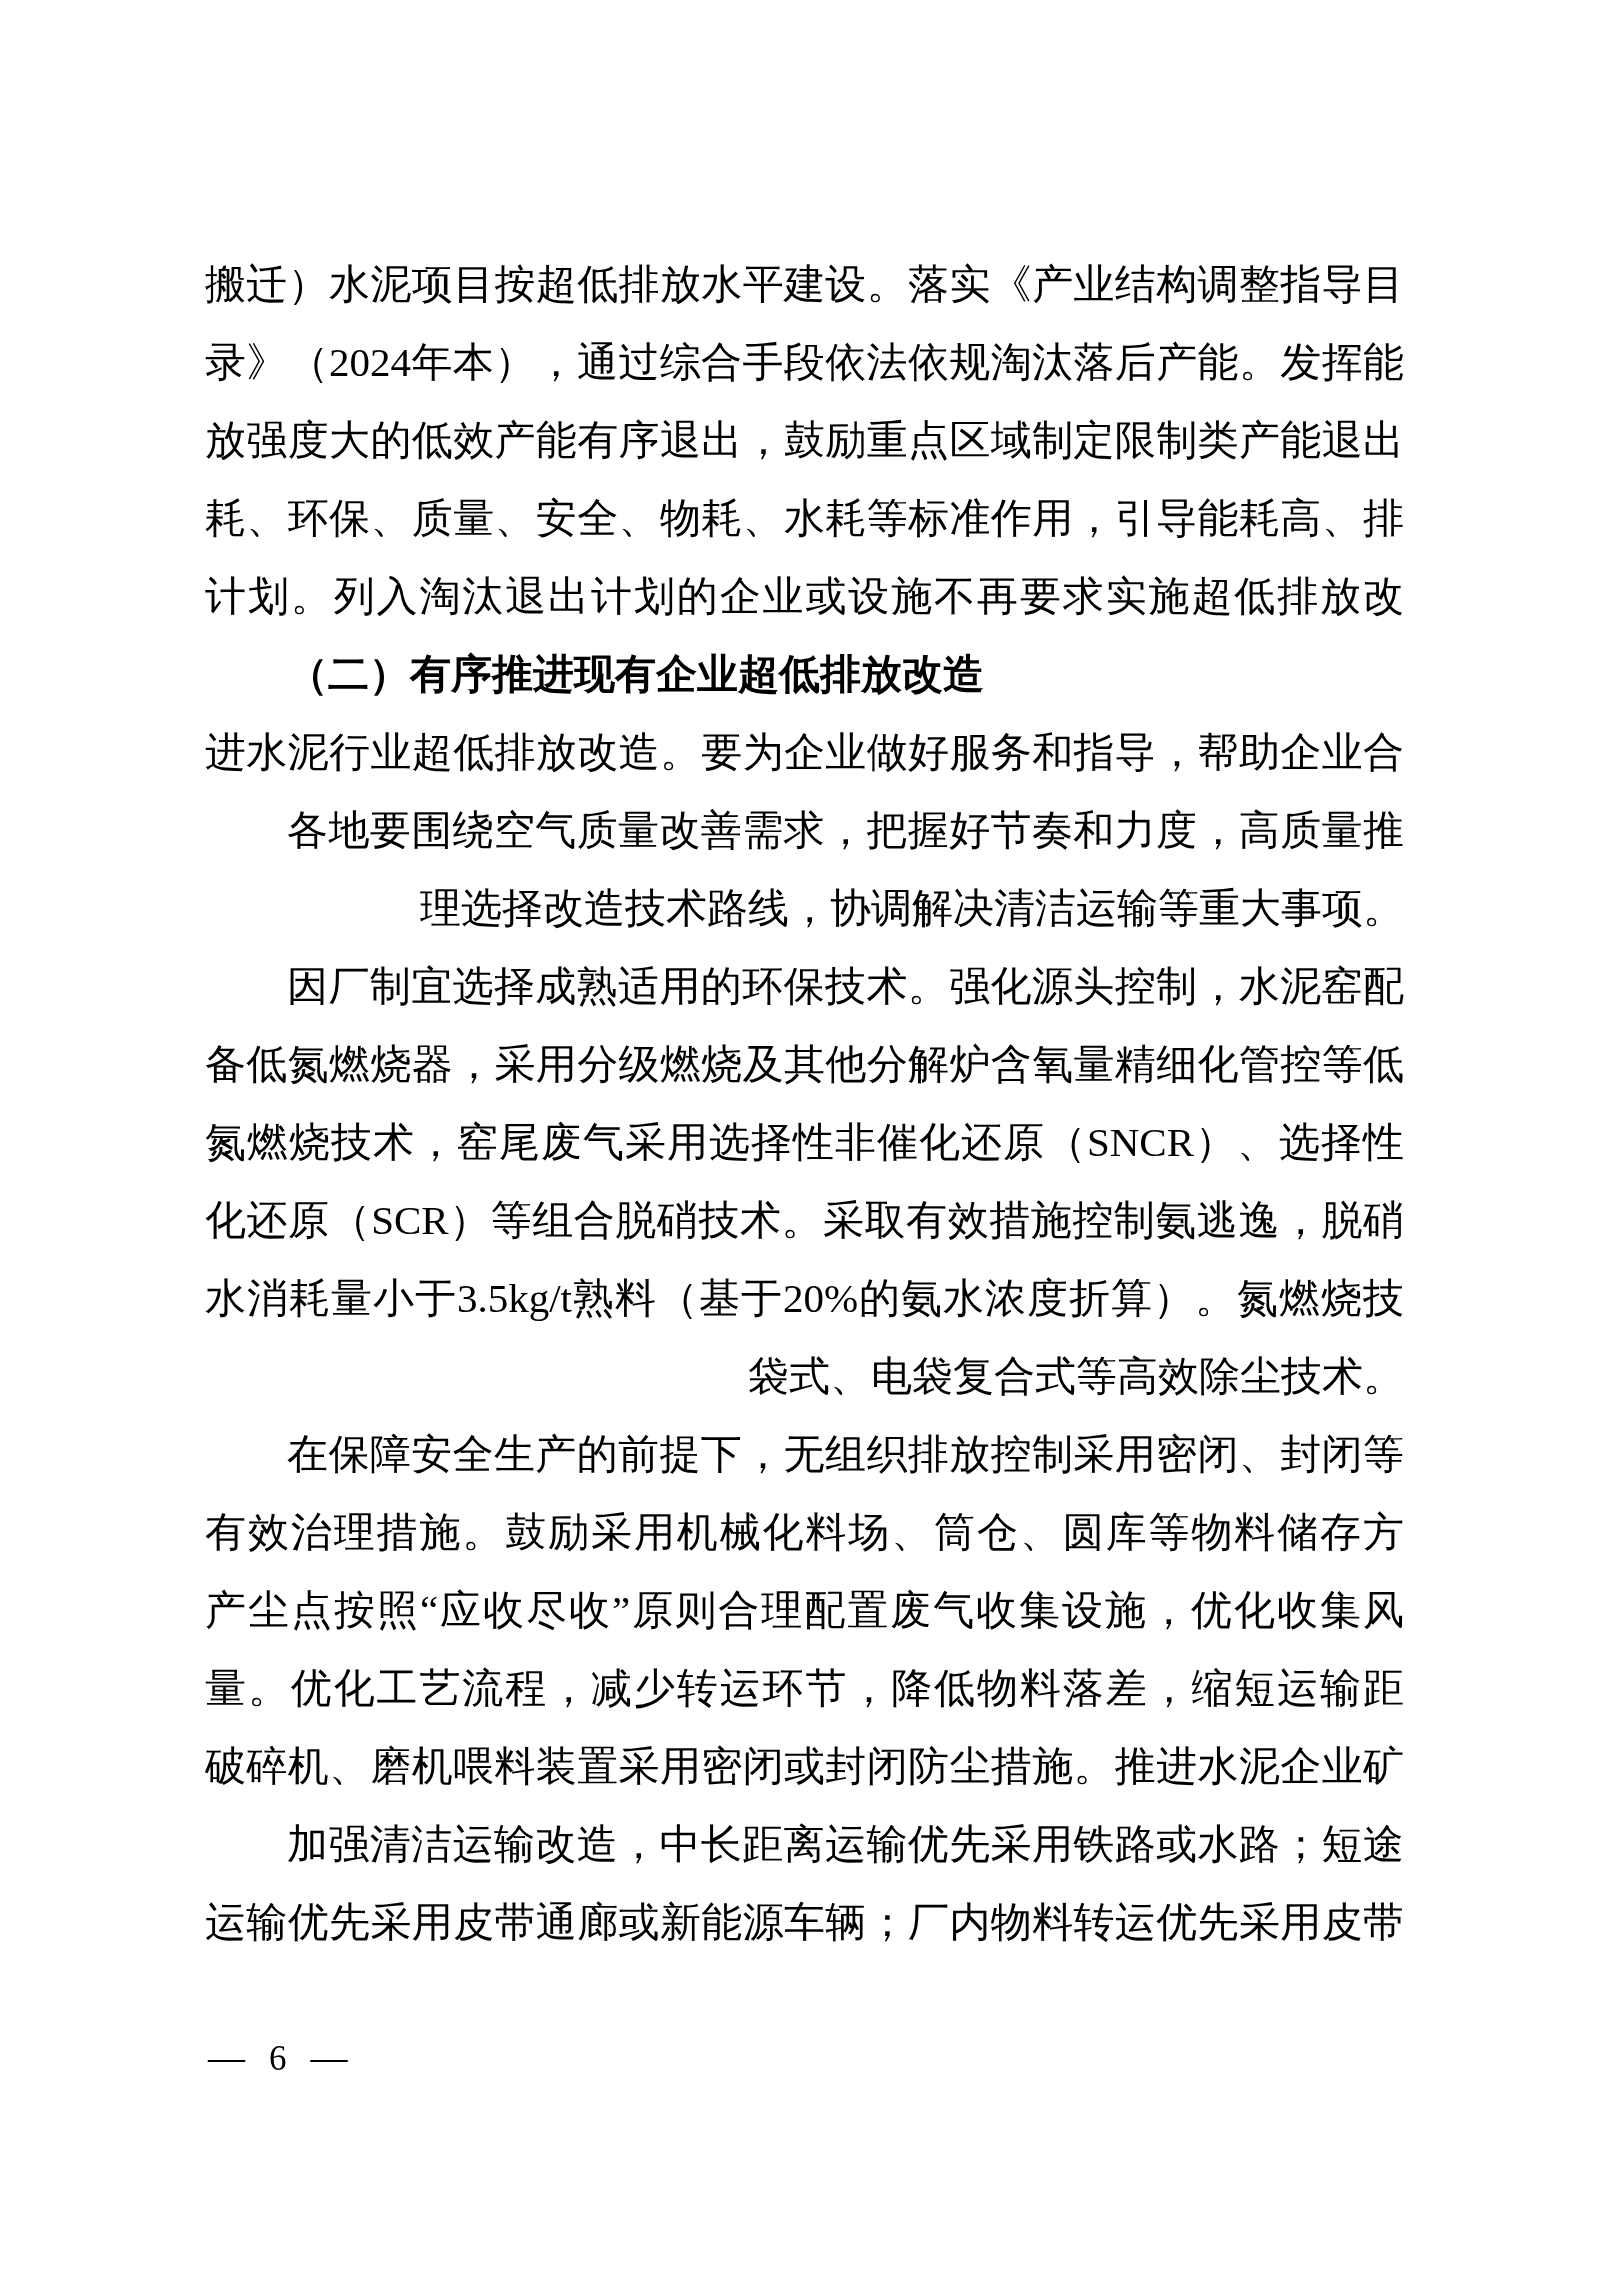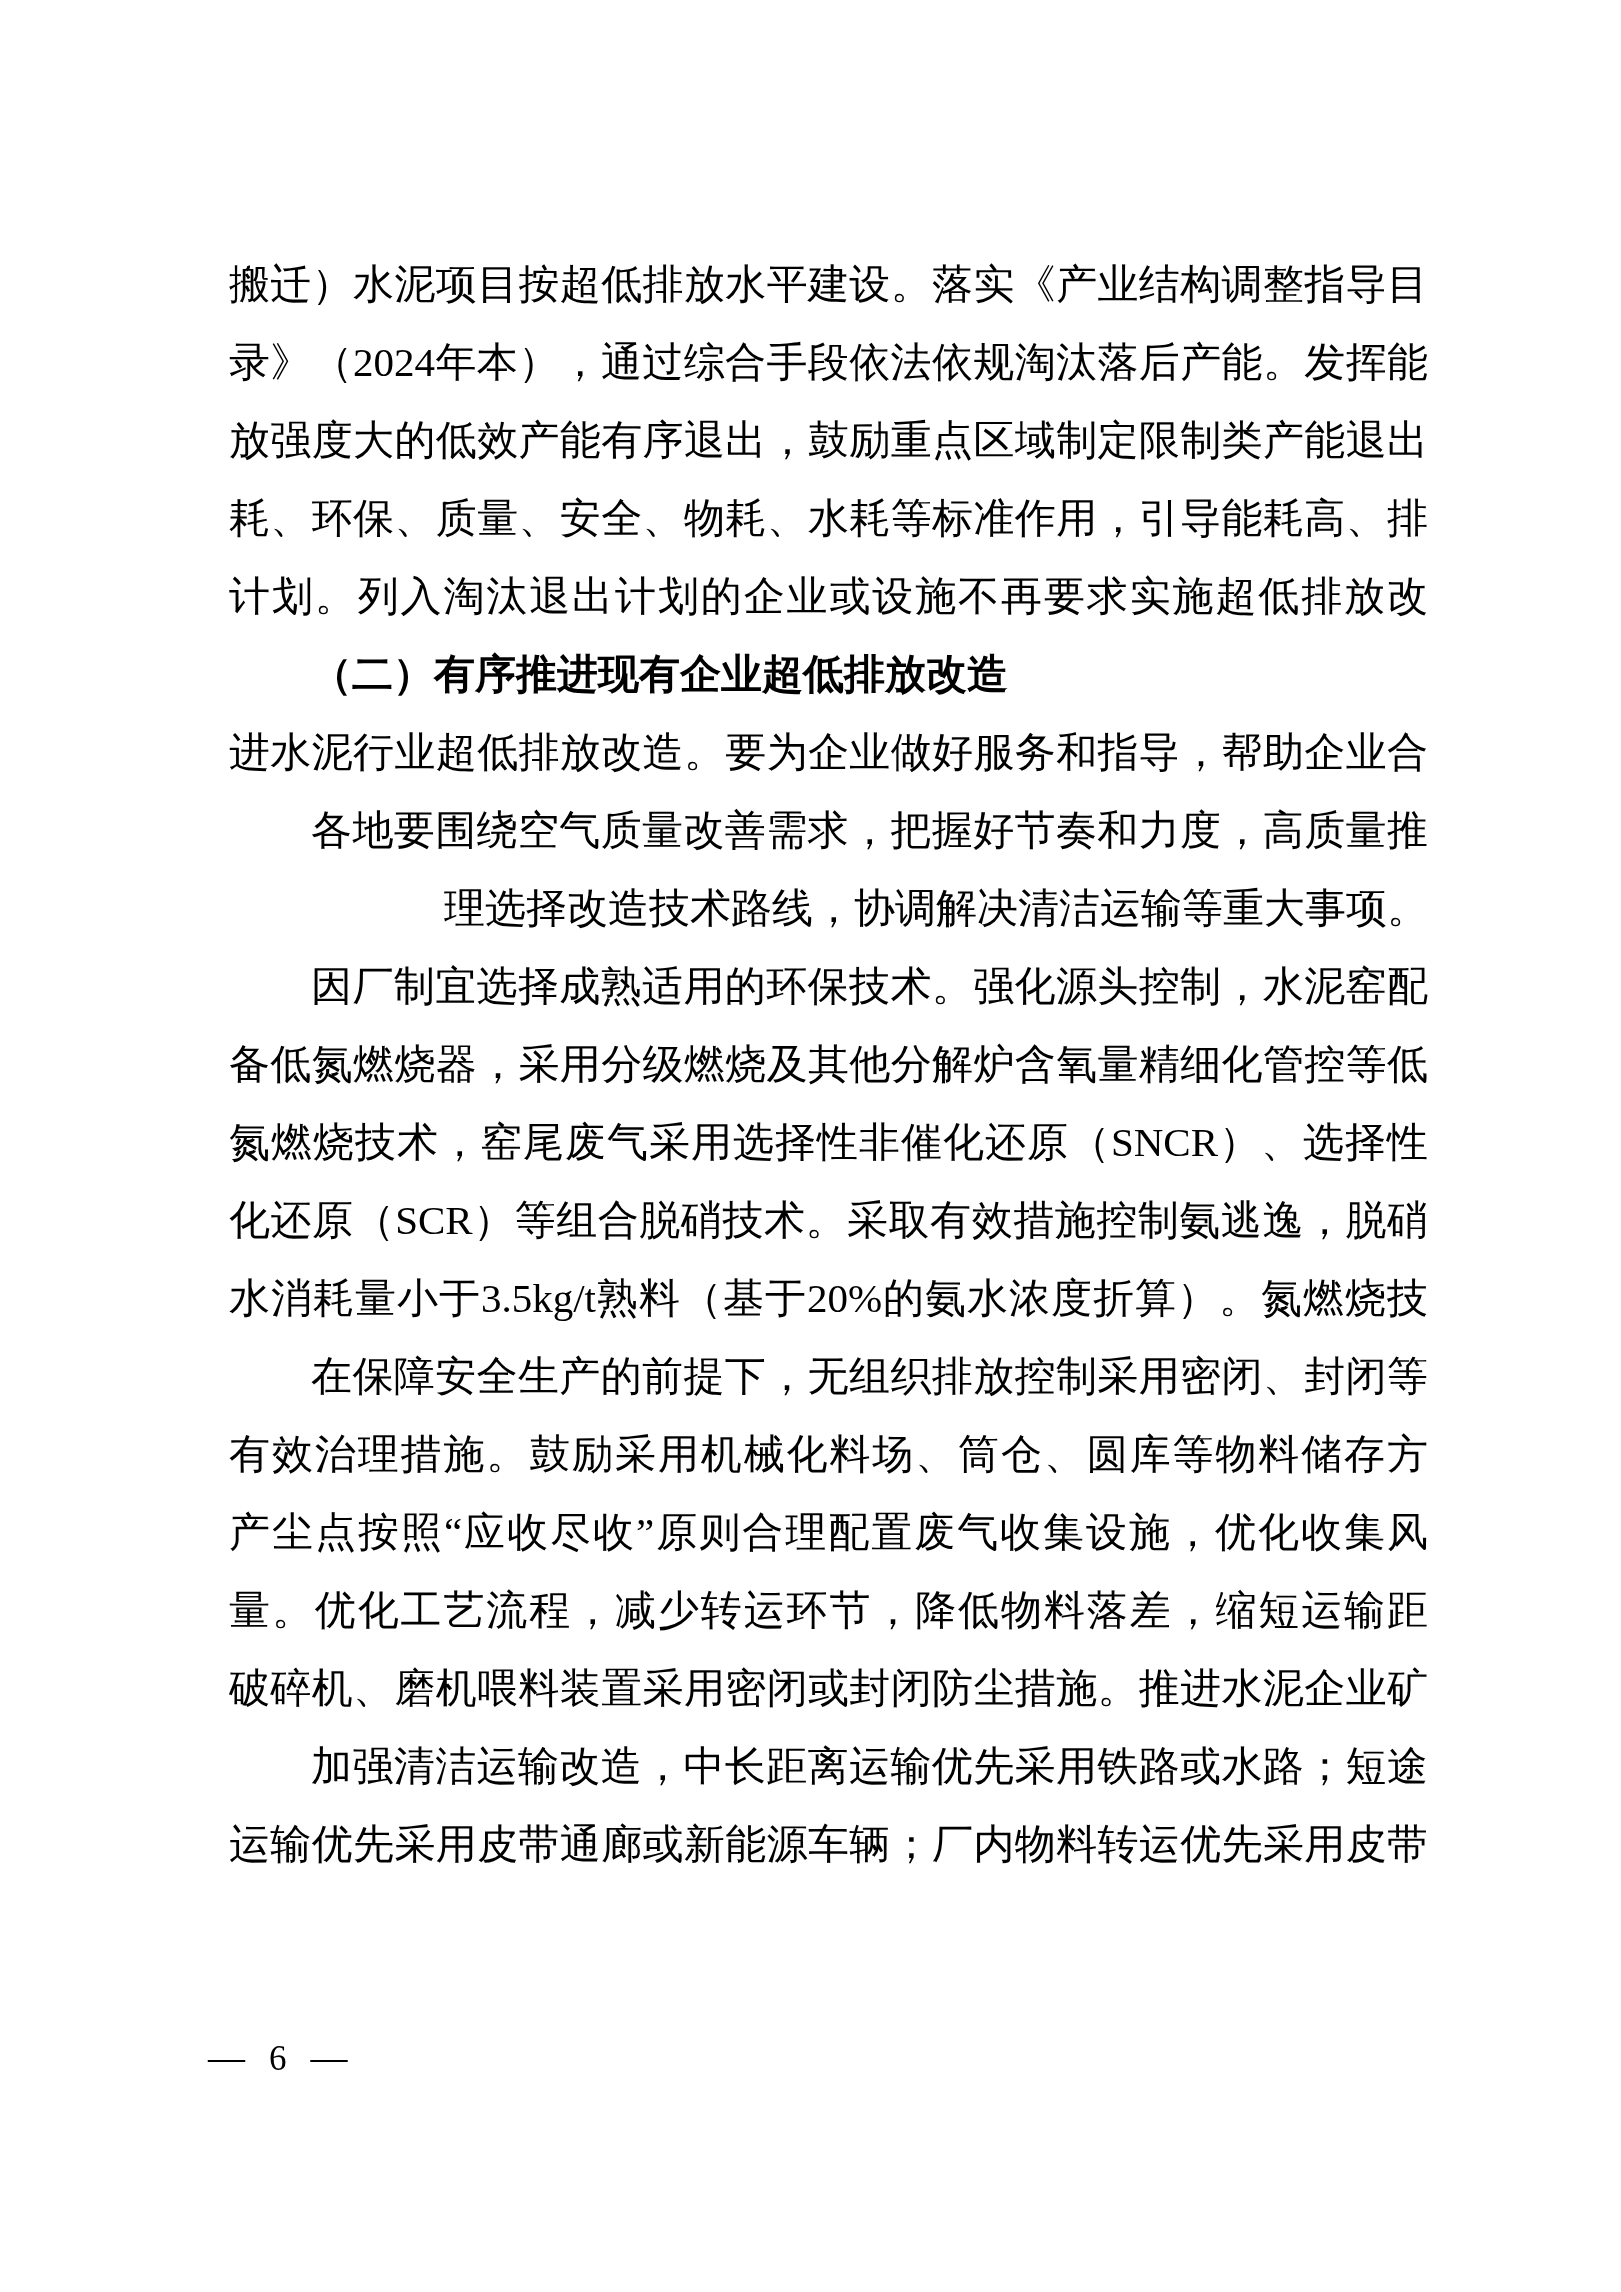--- a/index.html
+++ b/index.html
@@ -11,21 +11,21 @@
     position: relative;
     width: 1621px;
     height: 2293px;
     background: #ffffff;
     color: #000000;
     font-family: "Liberation Serif", serif;
     overflow: hidden;
   }
   .doc-body {
     position: absolute;
-    left: 229px;
+    left: 205px;
     top: 245px;
     width: 1199px;
   }
   .line {
     height: 78px;
     line-height: 78px;
     font-size: 41px;
     letter-spacing: 0;
     white-space: normal;
     overflow: hidden;
@@ -75,20 +75,21 @@
     <div class="line j">计划。列入淘汰退出计划的企业或设施不再要求实施超低排放改造。</div>
     <div class="line heading indent">（二）有序推进现有企业超低排放改造</div>
     <div class="line j">进水泥行业超低排放改造。要为企业做好服务和指导，帮助企业合</div>
     <div class="line j indent">各地要围绕空气质量改善需求，把握好节奏和力度，高质量推</div>
     <div class="line">理选择改造技术路线，协调解决清洁运输等重大事项。</div>
     <div class="line j indent">因厂制宜选择成熟适用的环保技术。强化源头控制，水泥窑配</div>
     <div class="line j">备低氮燃烧器，采用分级燃烧及其他分解炉含氧量精细化管控等低</div>
     <div class="line j">氮燃烧技术，窑尾废气采用选择性非催化还原（SNCR）、选择性催</div>
     <div class="line j">化还原（SCR）等组合脱硝技术。采取有效措施控制氨逃逸，脱硝氨</div>
     <div class="line j">水消耗量小于3.5kg/t熟料（基于20%的氨水浓度折算）。氮燃烧技术</div>
+    <div class="line">袋式、电袋复合式等高效除尘技术。</div>
     <div class="line j indent">在保障安全生产的前提下，无组织排放控制采用密闭、封闭等</div>
     <div class="line j">有效治理措施。鼓励采用机械化料场、筒仓、圆库等物料储存方式，</div>
     <div class="line j">产尘点按照“应收尽收”原则合理配置废气收集设施，优化收集风</div>
     <div class="line j">量。优化工艺流程，减少转运环节，降低物料落差，缩短运输距离；</div>
     <div class="line j">破碎机、磨机喂料装置采用密闭或封闭防尘措施。推进水泥企业矿</div>
     <div class="line j indent">加强清洁运输改造，中长距离运输优先采用铁路或水路；短途</div>
     <div class="line j">运输优先采用皮带通廊或新能源车辆；厂内物料转运优先采用皮带</div>
   </div>
 
   <div class="footer">

